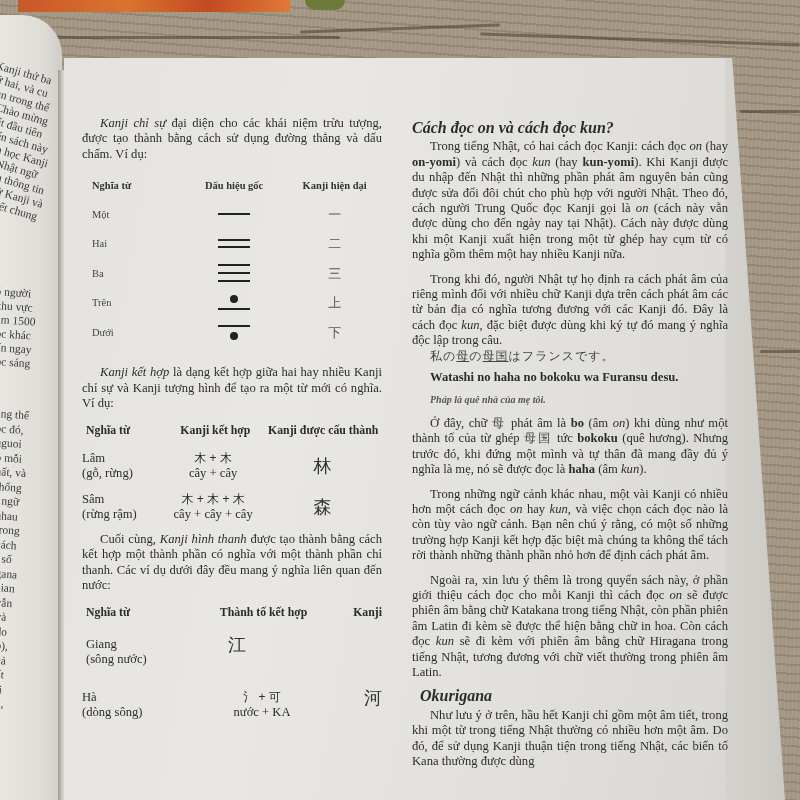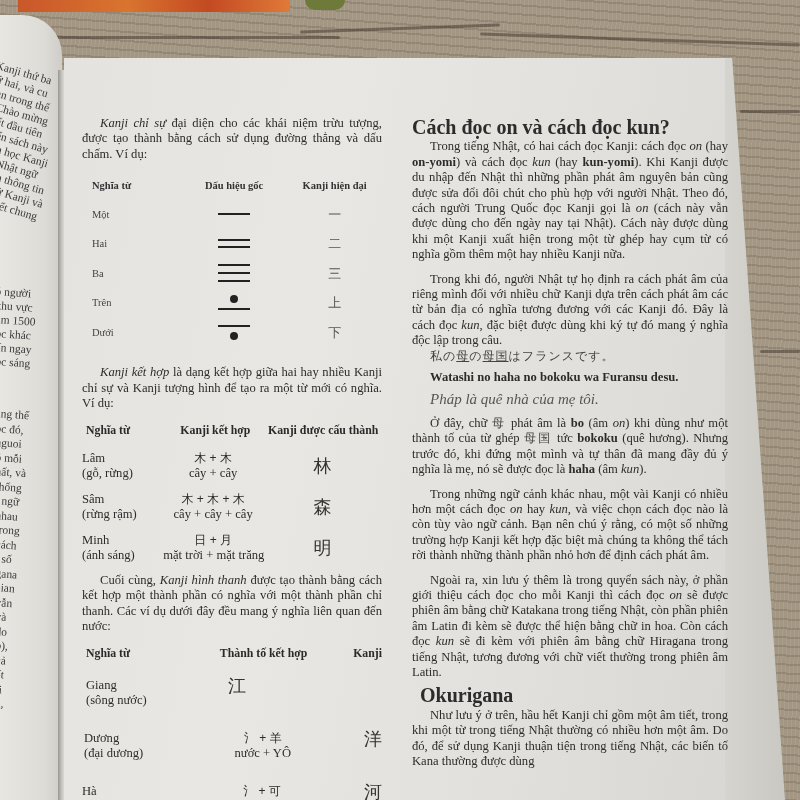--- a/index.html
+++ b/index.html
@@ -60,24 +60,24 @@
   .c-mean { width:92px; padding-left:10px; }
   .c-orig { width:110px; display:flex; justify-content:center; }
   .c-kanji { width:98px; text-align:center; font-family:"DejaVu Sans", sans-serif; font-size:13px; color:#555; }
   .sym { display:flex; flex-direction:column; align-items:center; gap:5px; }
   .bar { width:32px; height:2px; background:#222; }
   .dot { width:8px; height:8px; background:#222; border-radius:50%; }
   .t2 .hdr, .t3 .hdr { display:flex; font-weight:bold; font-size:11.8px; color:#2a2a2a; }
   .t2 .row, .t3 .row { display:flex; align-items:center; font-size:12.6px; line-height:15px; }
   .cj { font-family:Liberation Sans, sans-serif; font-size:12px; }
   .big { font-family:"DejaVu Sans", sans-serif; font-size:18px; color:#333; }
-  h3 { margin:0 0 4px 0; font-size:20px; font-weight:bold; }
+  h3 { margin:0 0 4px 0; font-size:16px; font-style:italic; font-weight:bold; }
   .jp { font-family:"DejaVu Sans", sans-serif; font-size:12px; letter-spacing:1px; color:#444; }
   .u { text-decoration:underline; }
-  .small-it { font-style:italic; font-size:15px; color:#555; }
+  .small-it { font-style:italic; font-size:10px; color:#555;font-weight:bold; }
 </style>
 </head>
 <body>
 
 <div class="photo-top"></div>
 <div class="plant-top"></div>
 <div class="wood-line" style="left:40px;top:36px;width:300px;"></div>
 <div class="wood-line" style="left:300px;top:27px;width:200px;transform:rotate(-2deg);"></div>
 <div class="wood-line" style="left:480px;top:38px;width:320px;transform:rotate(2deg);"></div>
 <div class="wood-line" style="left:740px;top:110px;width:60px;"></div>
@@ -213,60 +213,38 @@
       <div style="width:82px">
           <div>Sâm</div>
           <div>(rừng rậm)</div>
         </div>
       <div style="width:100px;text-align:center">
           <div class="cj">木 + 木 + 木</div>
           <div>cây + cây + cây</div>
         </div>
       <div style="width:120px;text-align:center" class="big">森</div>
     </div>
-    <div class="row" style="margin-top:11px">
-      <div style="width:82px">
-          <div>Minh</div>
-          <div>(ánh sáng)</div>
-        </div>
-      <div style="width:100px;text-align:center;white-space:nowrap">
-          <div class="cj">日 + 月</div>
-          <div>mặt trời + mặt trăng</div>
-        </div>
-      <div style="width:120px;text-align:center" class="big">明</div>
-    </div>
   </div>
 
   <p class="indent" style="margin-top:10px"><span>Cuối cùng, </span><i>Kanji hình thanh</i><span> được tạo thành bằng cách kết hợp một thành phần có nghĩa với một thành phần chỉ thanh. Các ví dụ dưới đây đều mang ý nghĩa liên quan đến nước:</span></p>
 
   <div class="t3" style="margin-top:12px">
     <div class="hdr">
       <div style="width:110px;padding-left:4px">Nghĩa từ</div>
       <div style="width:140px;text-align:center">Thành tố kết hợp</div>
       <div style="width:50px;text-align:right">Kanji</div>
     </div>
     <div class="row" style="margin-top:16px">
       <div style="width:110px;padding-left:4px">
           <div>Giang</div>
           <div>(sông nước)</div>
         </div>
       <div style="width:50px;text-align:right;align-self:flex-start" class="big">江</div>
     </div>
     <div class="row" style="margin-top:23px">
-      <div style="width:110px;padding-left:2px">
-          <div>Dương</div>
-          <div>(đại dương)</div>
-        </div>
-      <div style="width:140px;text-align:center">
-          <div class="cj">氵 + 羊</div>
-          <div>nước + YÔ</div>
-        </div>
-      <div style="width:50px;text-align:right;align-self:flex-start" class="big">洋</div>
-    </div>
-    <div class="row" style="margin-top:23px">
       <div style="width:110px">
           <div>Hà</div>
           <div>(dòng sông)</div>
         </div>
       <div style="width:140px;text-align:center">
           <div class="cj">氵 + 可</div>
           <div>nước + KA</div>
         </div>
       <div style="width:50px;text-align:right;align-self:flex-start" class="big">河</div>
     </div>

